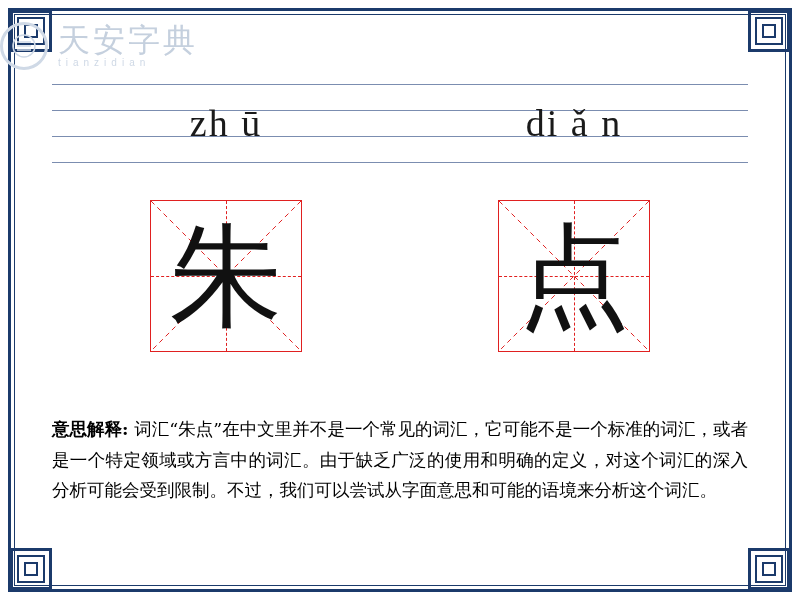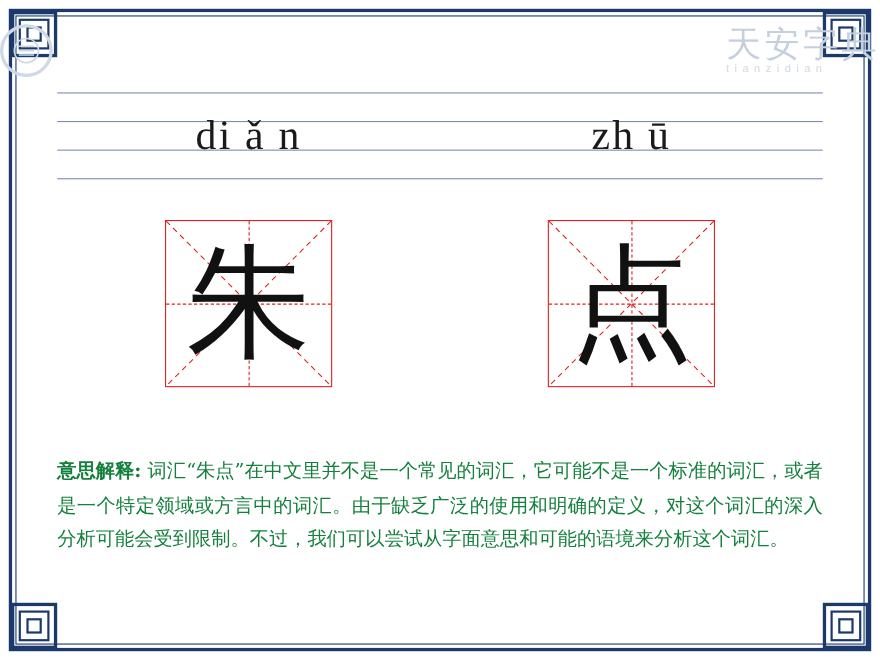--- a/index.html
+++ b/index.html
@@ -78,21 +78,21 @@
 
   
   .brand {
     position: absolute;
     left: 0;
     right: 0;
     top: 16px;
     height: 60px;
     display: flex;
     align-items: center;
-    justify-content: space-between;
+    justify-content: flex-start;
     gap: 10px;
   }
   .brand-seal {
     position: relative;
     width: 48px;
     height: 48px;
     border-radius: 50%;
     border: 3px solid #cfd9e6;
     display: flex;
     align-items: center;
@@ -225,21 +225,21 @@
   }
 
   
   .explain {
     position: absolute;
     left: 52px;
     right: 52px;
     top: 414px;
     font-size: 17.5px;
     line-height: 1.75;
-    color: #15803d;
+    color: #000000;
     text-align: justify;
     font-family: "DejaVu Serif", serif;
   }
   .explain .label {
     font-weight: bold;
   }
 </style>
 </head>
 <body>
 
@@ -281,22 +281,22 @@
       <div class="brand-sub">tianzidian</div>
     </div>
   </div>
 
   <div class="pinyin-area">
     <div class="staff-line l1"></div>
     <div class="staff-line l2"></div>
     <div class="staff-line l3"></div>
     <div class="staff-line l4"></div>
     <div class="pinyin-row">
+      <div class="pinyin-cell">zh ū</div>
       <div class="pinyin-cell">di ǎ n</div>
-      <div class="pinyin-cell">zh ū</div>
     </div>
   </div>
 
   <div class="chars-area">
     <div class="char-slot">
       <div class="tianzige">
         <svg class="diag d1" viewBox="0 0 152 152" preserveAspectRatio="none" aria-hidden="true">
           <line x1="0" y1="0" x2="152" y2="152" stroke="#e02020" stroke-width="1" stroke-dasharray="5,4"></line>
           <line x1="152" y1="0" x2="0" y2="152" stroke="#e02020" stroke-width="1" stroke-dasharray="5,4"></line>
         </svg>

